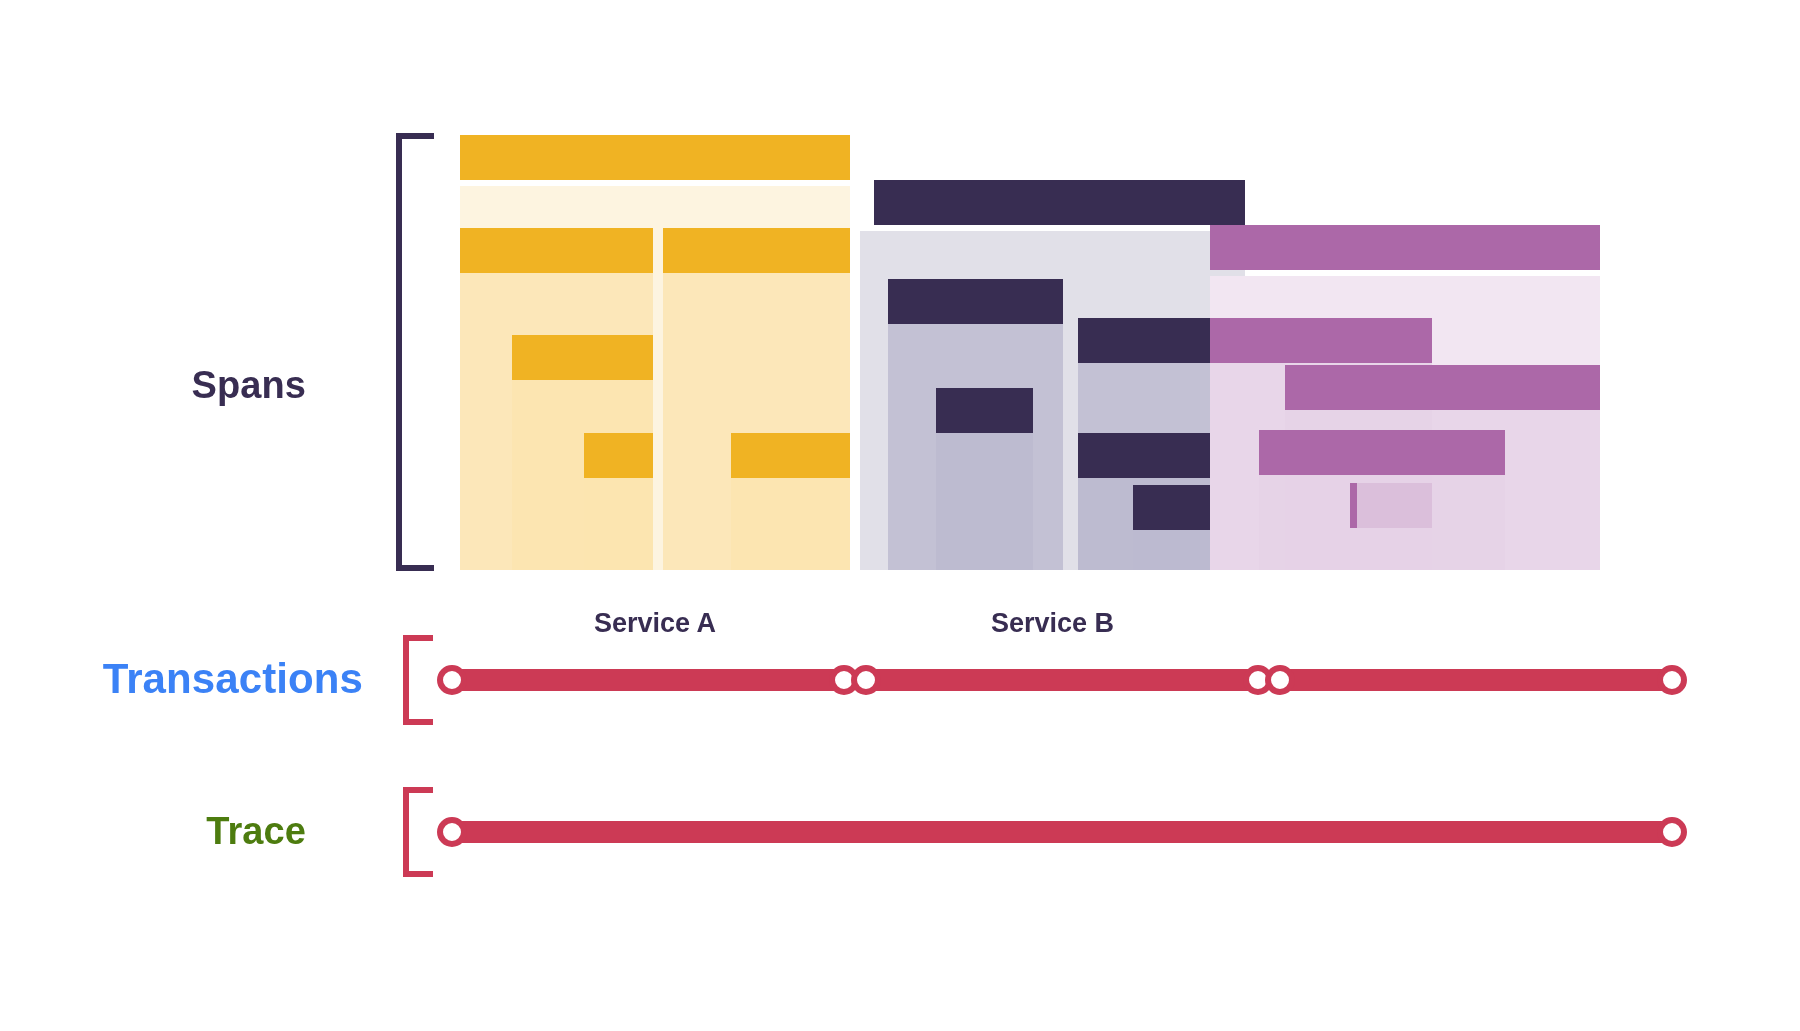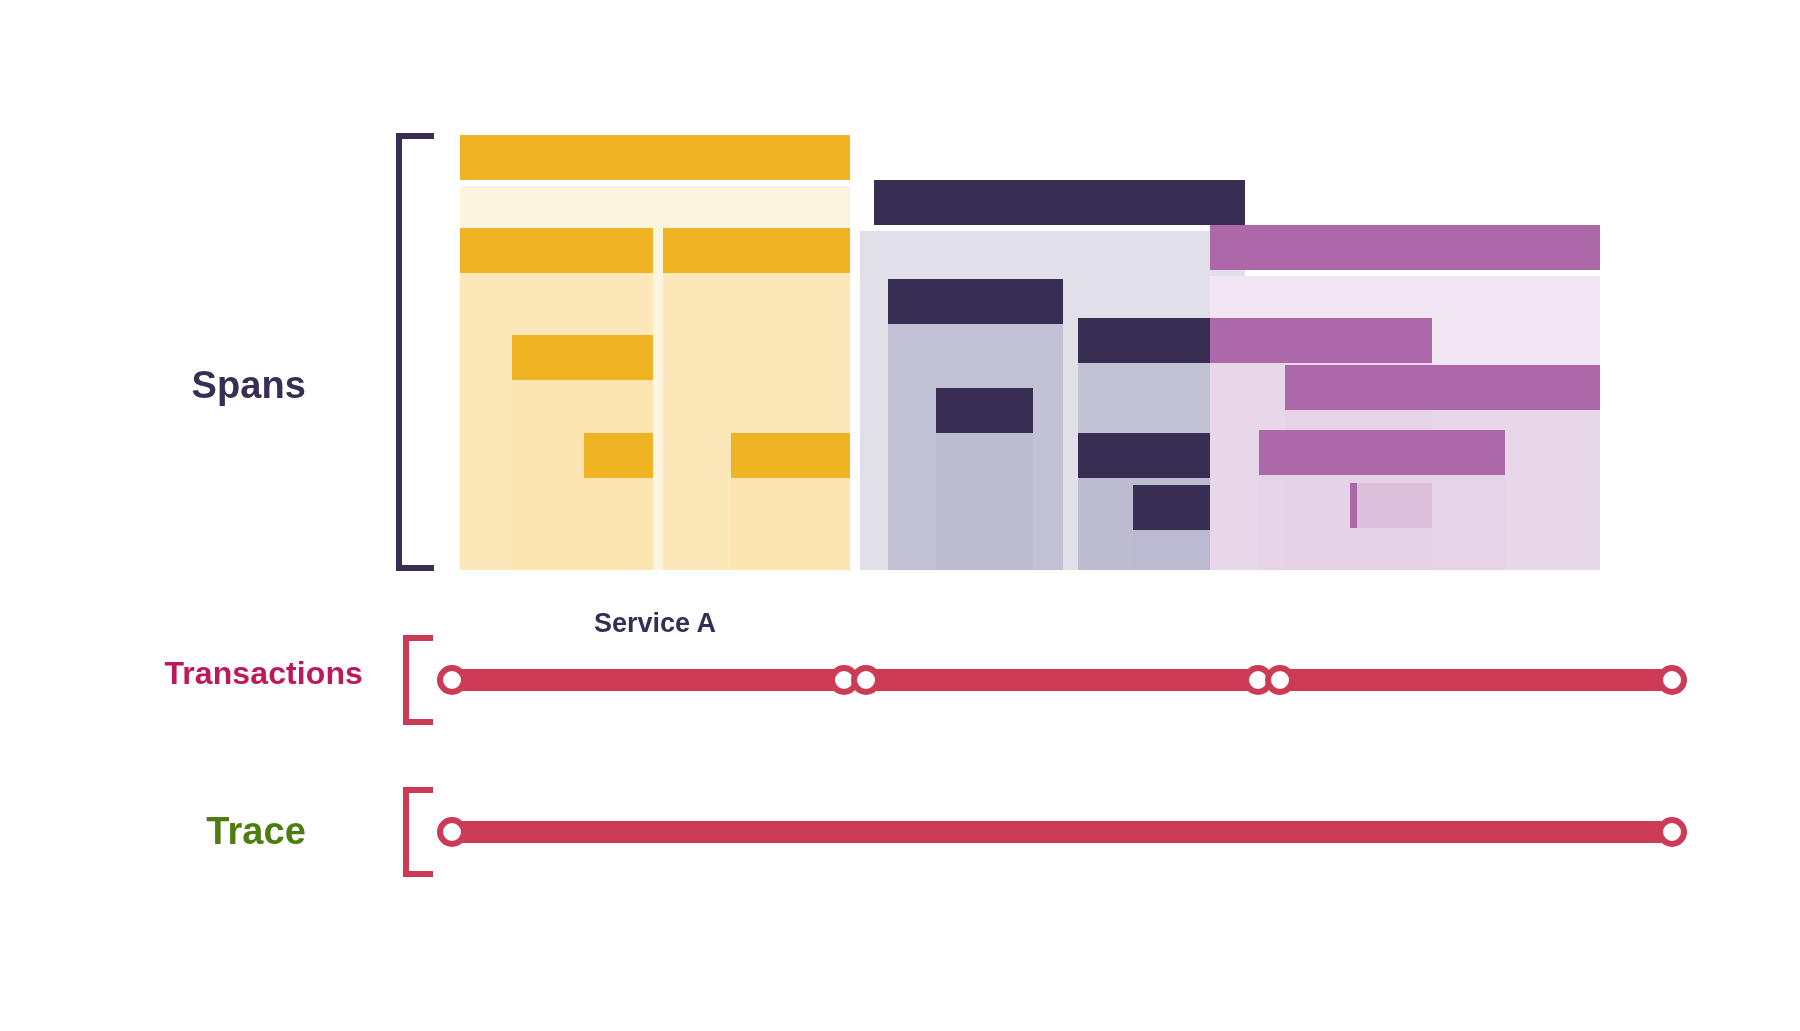--- a/index.html
+++ b/index.html
@@ -30,22 +30,22 @@
   }
   #label-spans {
     right: 1494px;
     top: 364px;
     font-size: 38px;
     color: #382D52;
   }
   #label-transactions {
     right: 1437px;
     top: 655px;
-    font-size: 32px;
-    color: #be185d;
+    font-size: 42px;
+    color: #3b82f6;
   }
   #label-trace {
     right: 1494px;
     top: 810px;
     font-size: 38px;
     color: #4d7c0f;
   }
 
   
   .bracket {
@@ -201,20 +201,21 @@
           <div class="span-head" style="background: rgb(56, 45, 82);"></div>
         </div>
         <div class="span-box" style="left: 218px; top: 433px; width: 139px; height: 137px;">
           <div class="span-body" style="top: 0px; height: 137px; background: rgb(188, 186, 208); opacity: 0.82;"></div>
           <div class="span-head" style="background: rgb(56, 45, 82);"></div>
         </div>
         <div class="span-box" style="left: 273px; top: 485px; width: 84px; height: 85px;">
           <div class="span-body" style="top: 0px; height: 85px; background: rgb(188, 186, 208); opacity: 0.82;"></div>
           <div class="span-head" style="background: rgb(56, 45, 82);"></div>
         </div>
+        <div class="service-name">Service B</div>
       </div>
       <div class="service-group" style="left: 1210px; width: 390px;">
         <div class="span-box" style="left: 0px; top: 225px; width: 390px; height: 45px;">
           <div class="span-body" style="top: 0px; height: 45px; background: rgb(229, 210, 230); opacity: 0;"></div>
           <div class="span-head" style="background: rgb(172, 104, 168);"></div>
         </div>
         <div class="span-box" style="left: 0px; top: 276px; width: 390px; height: 294px; background: rgb(242, 230, 242);"></div>
         <div class="span-box" style="left: 0px; top: 318px; width: 222px; height: 252px;">
           <div class="span-body" style="top: 0px; height: 252px; background: rgb(229, 210, 230); opacity: 0.82;"></div>
           <div class="span-head" style="background: rgb(172, 104, 168);"></div>

